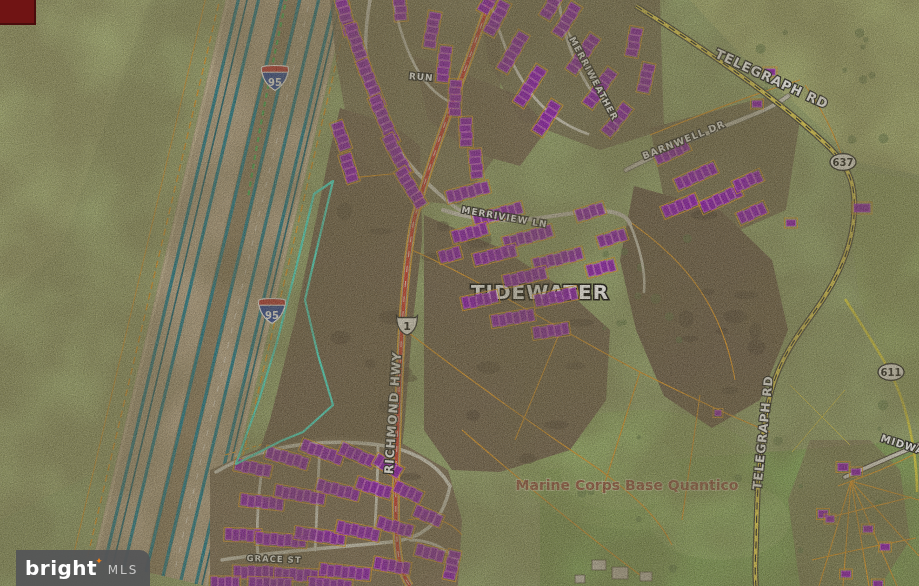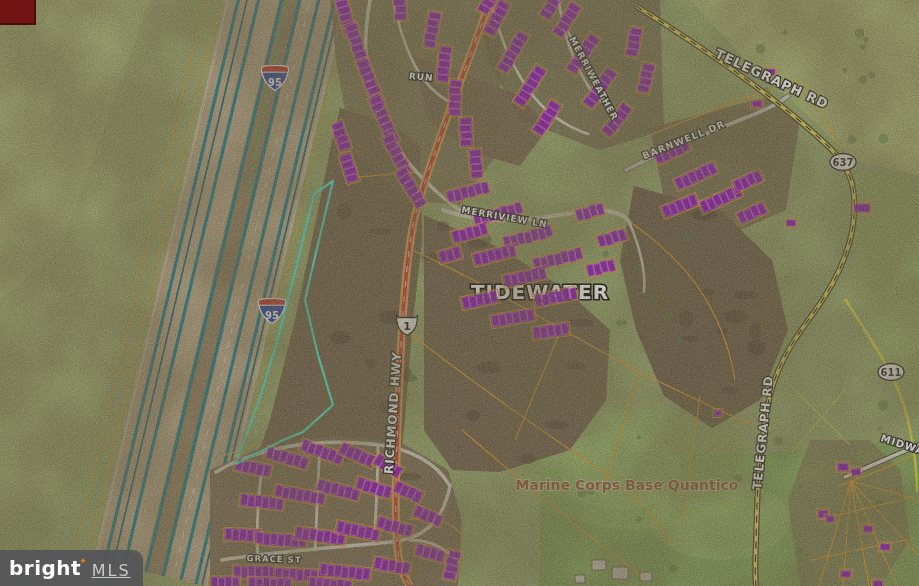--- a/index.html
+++ b/index.html
@@ -1,23 +1,23 @@
 <!DOCTYPE html>
 <html><head>
 <meta charset="utf-8">
 <style>
   html,body{margin:0;padding:0;background:#222;}
   .stage{position:relative;width:919px;height:586px;overflow:hidden;
          font-family:"DejaVu Sans","Liberation Sans",sans-serif;background:#94a469;}
   svg{display:block}
-  .wm{position:absolute;left:0;bottom:0;height:30px;padding:3px 12px 3px 9px;
+  .wm{position:absolute;left:16px;bottom:0;height:30px;padding:3px 12px 3px 9px;
       background:rgba(84,85,87,.93);border-radius:0 10px 0 0;display:flex;align-items:center;z-index:20;}
   .wm .b{color:#fff;font-size:20px;font-weight:bold;letter-spacing:.5px;line-height:1;}
   .wm .sp{color:#f08019;font-size:9px;transform:translateY(-7px);margin-left:-2px;}
-  .wm .m{color:#c9c9c9;font-size:16px;letter-spacing:2px;margin-left:5px;margin-top:4px;text-decoration:underline;}
+  .wm .m{color:#c9c9c9;font-size:12px;letter-spacing:2px;margin-left:5px;margin-top:4px;}
   .corner{position:absolute;left:0;top:0;width:34px;height:23px;background:#701414;
           border-right:2px solid #4a0c0c;border-bottom:2px solid #4a0c0c;z-index:15;}
   text{font-family:"DejaVu Sans","Liberation Sans",sans-serif;}
   .roadlbl{fill:#ffffff;stroke:#1a1a1a;stroke-width:2.4px;paint-order:stroke;font-weight:bold;letter-spacing:1px;}
   .placebig{fill:#ffffff;stroke:#000000;stroke-width:3.2px;paint-order:stroke;font-weight:bold;letter-spacing:1px;}
   .placebrown{fill:#96503c;stroke:#e7e3c2;stroke-width:2px;stroke-opacity:.55;paint-order:stroke;font-weight:bold;}
 </style>
 </head>
 <body>
 

